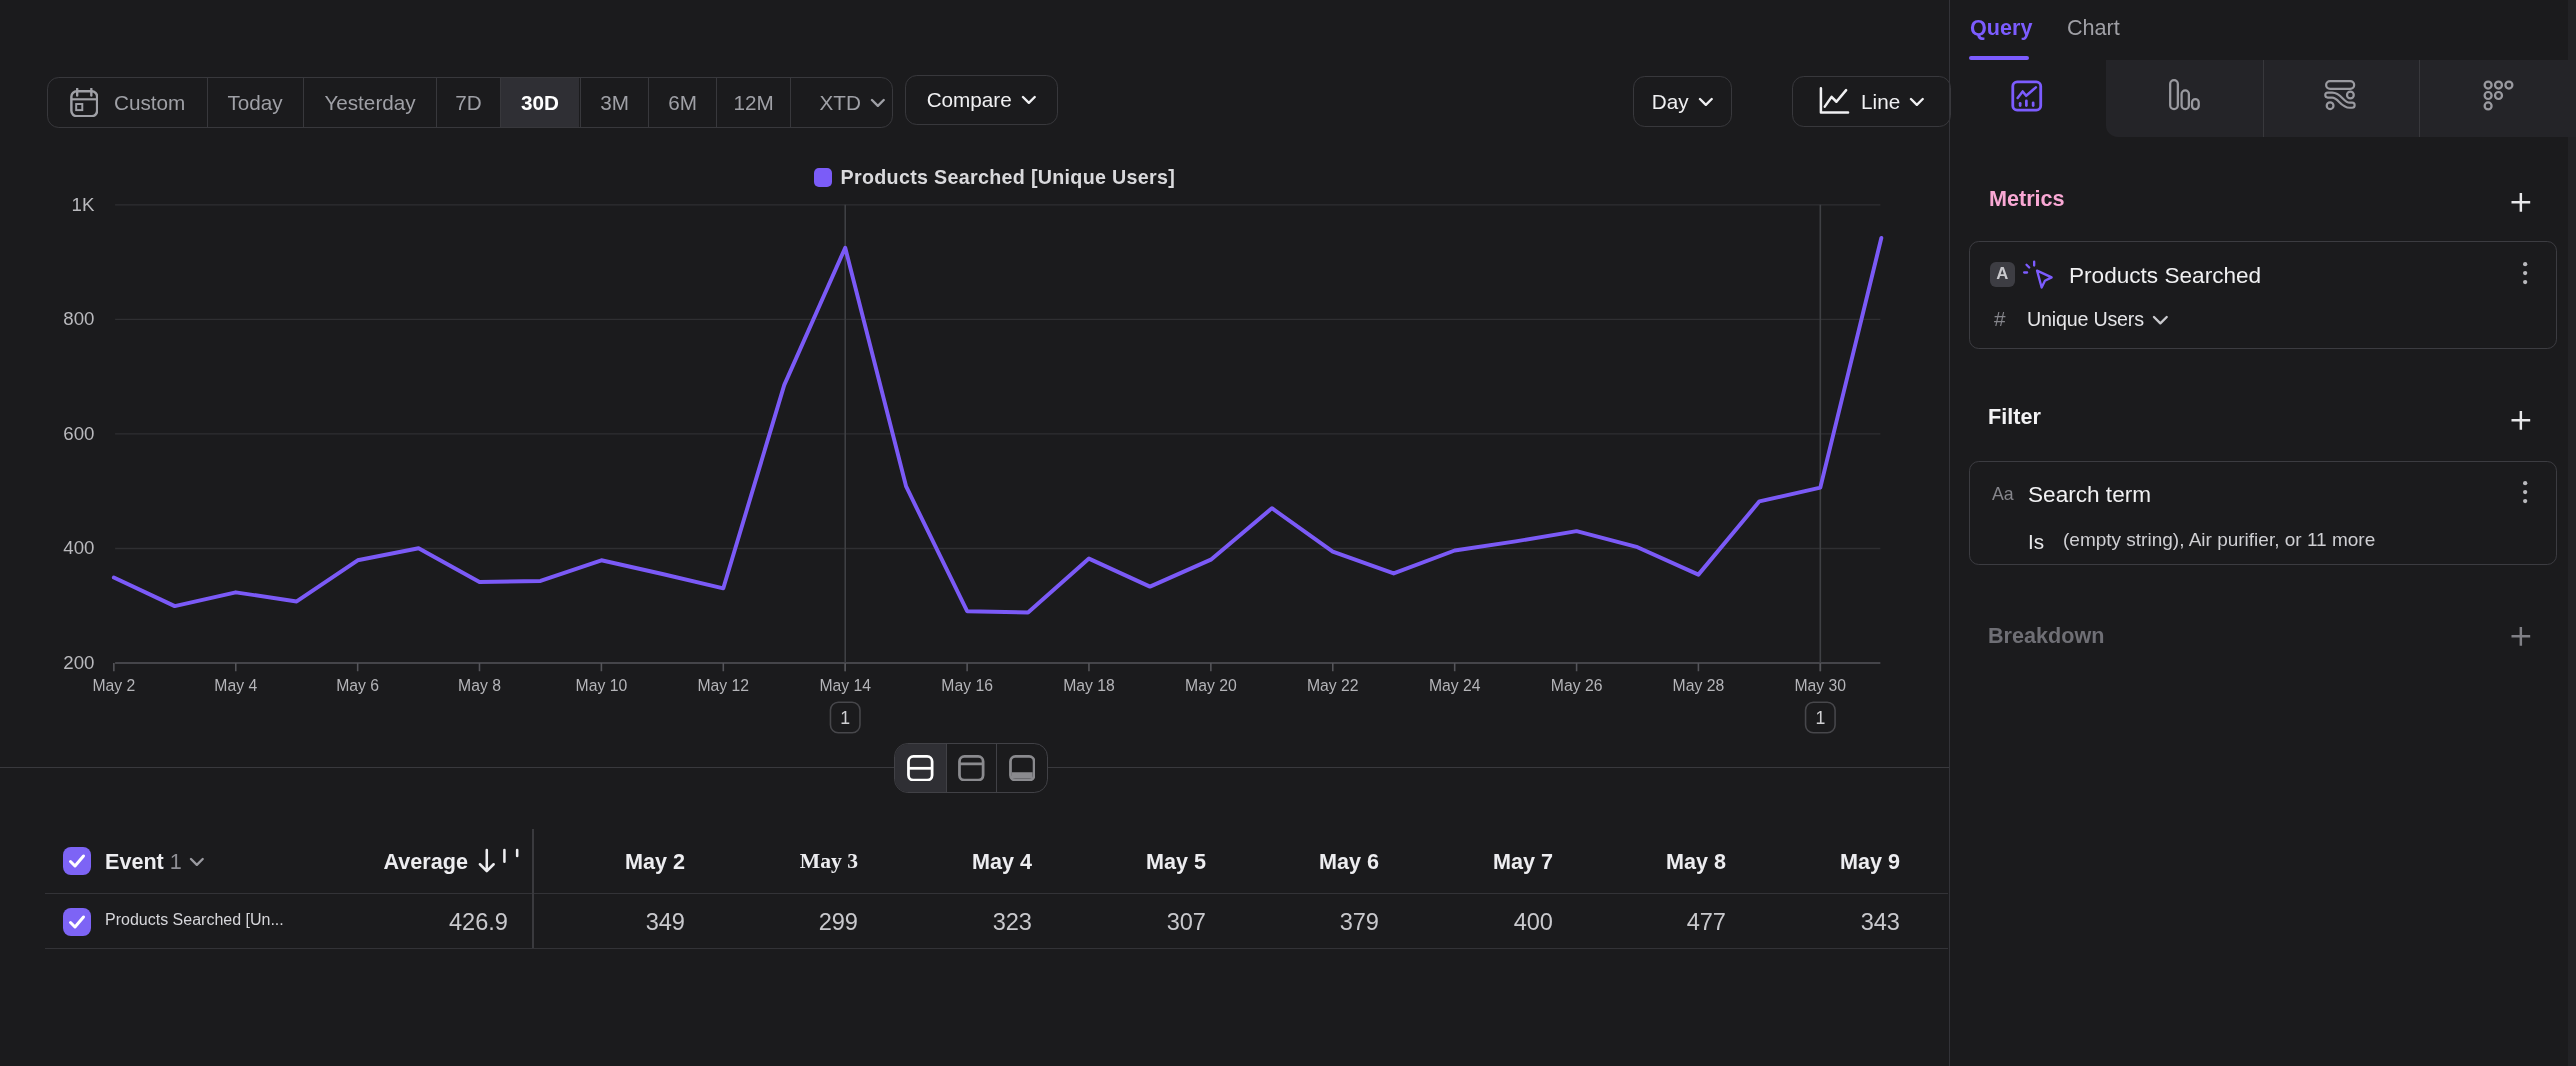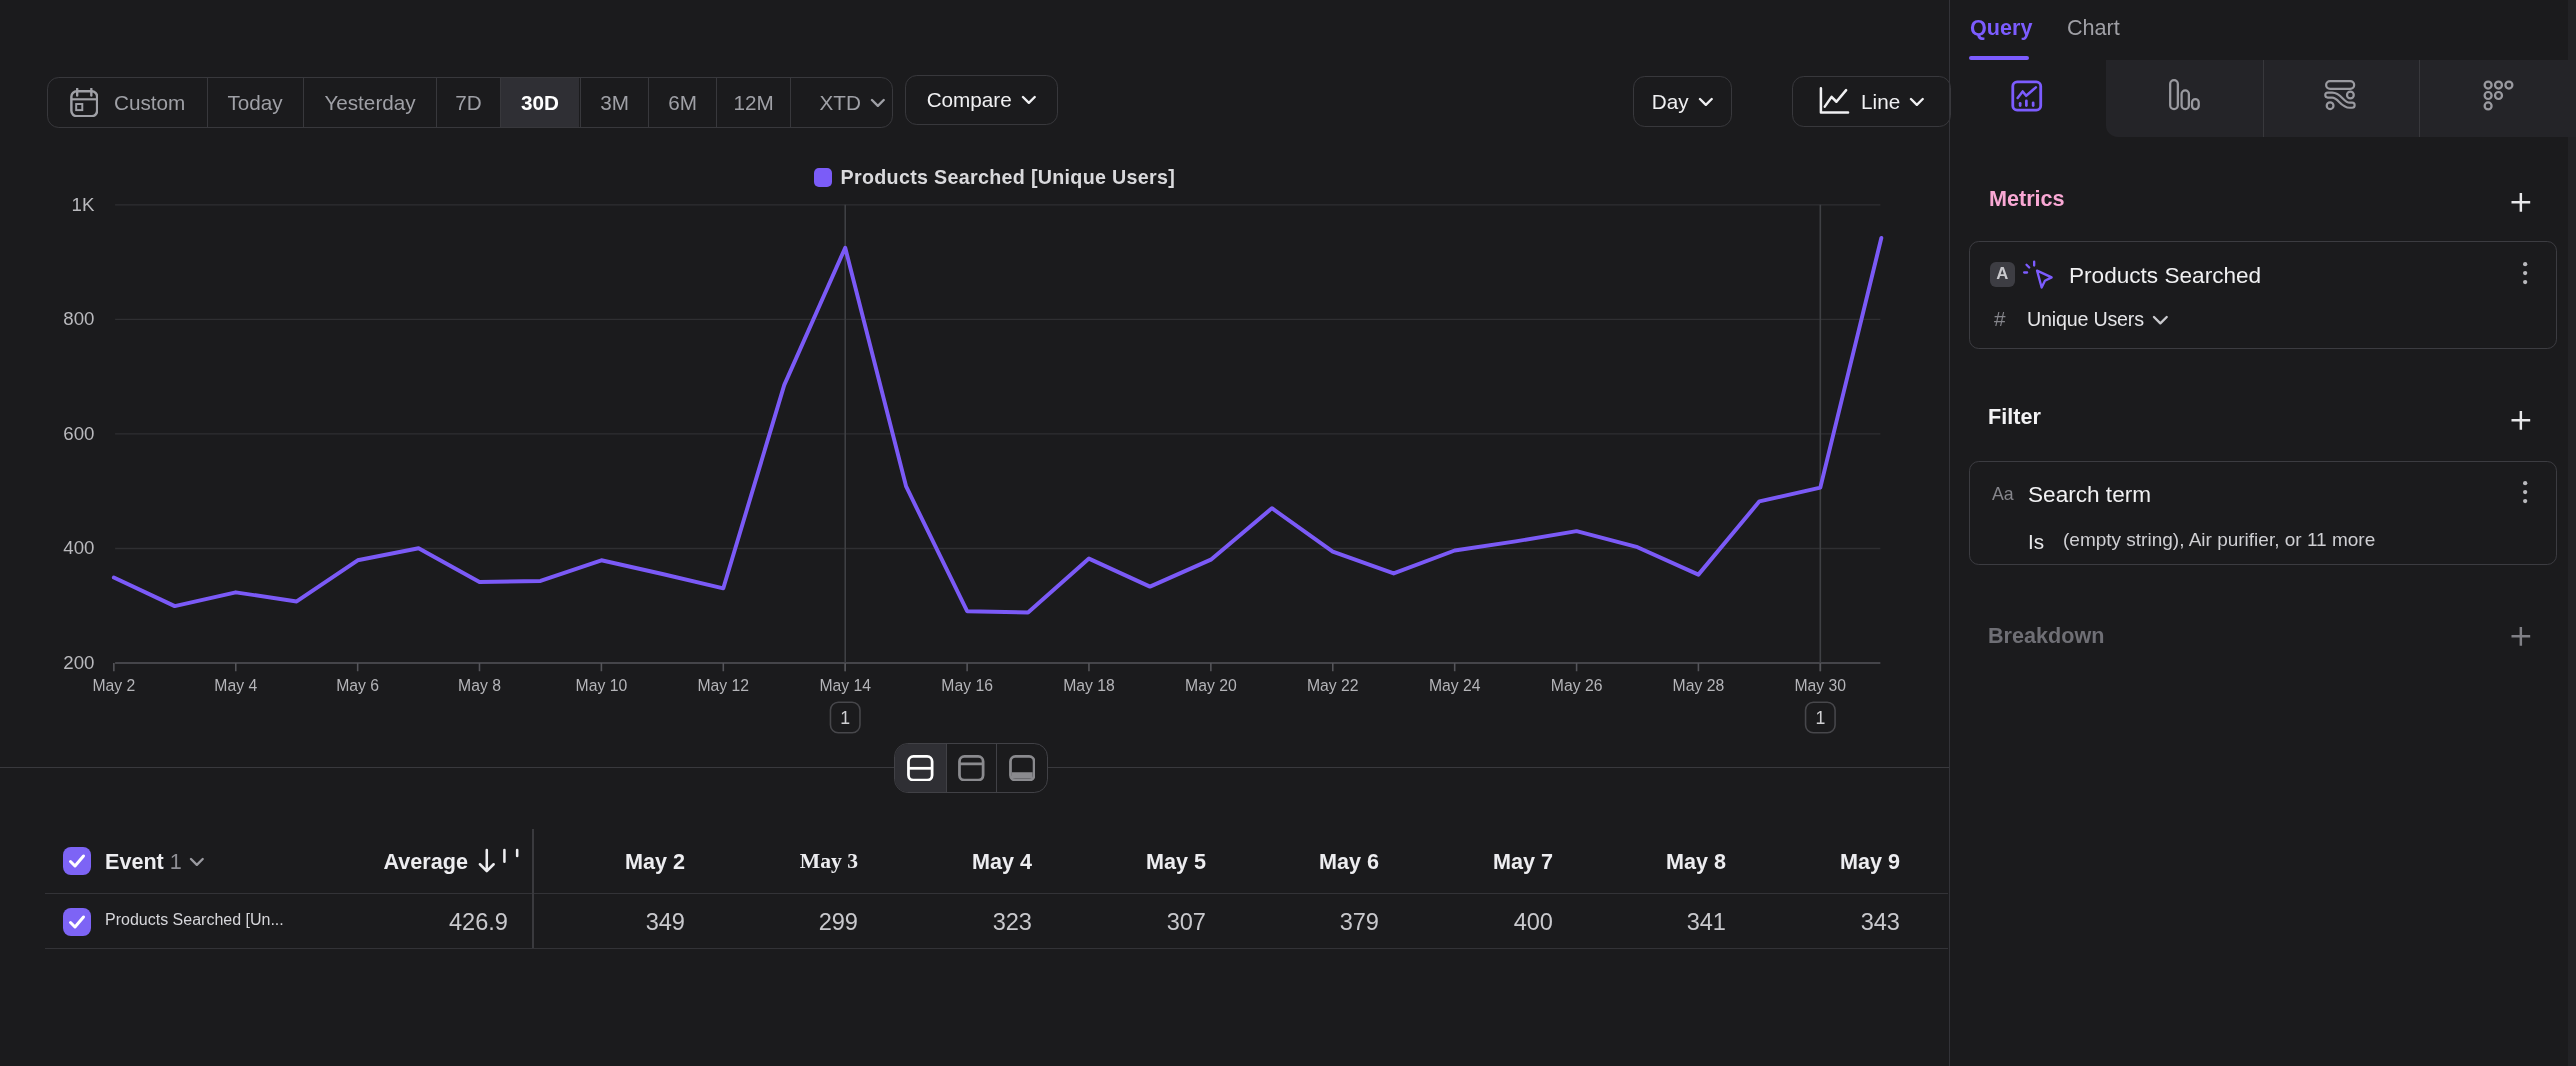--- a/index.html
+++ b/index.html
@@ -197,21 +197,21 @@
       </svg>
   </div>
   <div class="abs" style="left:105px;top:911px;font-size:16px;color:#d6d6da;">Products Searched [Un...</div>
   <div class="abs" style="left:311px;top:909px;width:197px;text-align:right;font-size:23.6px;color:#c9c9cd;">426.9</div>
   <div class="abs" style="left:557px;top:909px;width:128px;text-align:right;font-size:23.6px;color:#c9c9cd;">349</div>
   <div class="abs" style="left:730px;top:909px;width:128px;text-align:right;font-size:23.6px;color:#c9c9cd;">299</div>
   <div class="abs" style="left:904px;top:909px;width:128px;text-align:right;font-size:23.6px;color:#c9c9cd;">323</div>
   <div class="abs" style="left:1078px;top:909px;width:128px;text-align:right;font-size:23.6px;color:#c9c9cd;">307</div>
   <div class="abs" style="left:1251px;top:909px;width:128px;text-align:right;font-size:23.6px;color:#c9c9cd;">379</div>
   <div class="abs" style="left:1425px;top:909px;width:128px;text-align:right;font-size:23.6px;color:#c9c9cd;">400</div>
-  <div class="abs" style="left:1598px;top:909px;width:128px;text-align:right;font-size:23.6px;color:#c9c9cd;">341</div>
+  <div class="abs" style="left:1598px;top:909px;width:128px;text-align:right;font-size:23.6px;color:#c9c9cd;">477</div>
   <div class="abs" style="left:1772px;top:909px;width:128px;text-align:right;font-size:23.6px;color:#c9c9cd;">343</div>
 
   <div class="abs" style="left:1949px;top:0;width:1px;height:1067px;background:#333338;"></div>
   <div class="abs" style="left:2568px;top:0;width:7.9px;height:1067px;background:#222225;"></div>
 
   <div class="abs" style="left:1970px;top:14.8px;font-size:21.6px;font-weight:600;color:#7c5cff;">Query</div>
   <div class="abs" style="left:2067px;top:14.8px;font-size:21.6px;color:#a0a0a6;">Chart</div>
   <div class="abs" style="left:1969px;top:56px;width:60px;height:3.9px;background:#7c5cff;border-radius:2px;"></div>
 
   <div class="abs" style="left:2106px;top:60px;width:470px;height:77px;background:#242428;border-radius:0 0 0 11.8px;"></div>

